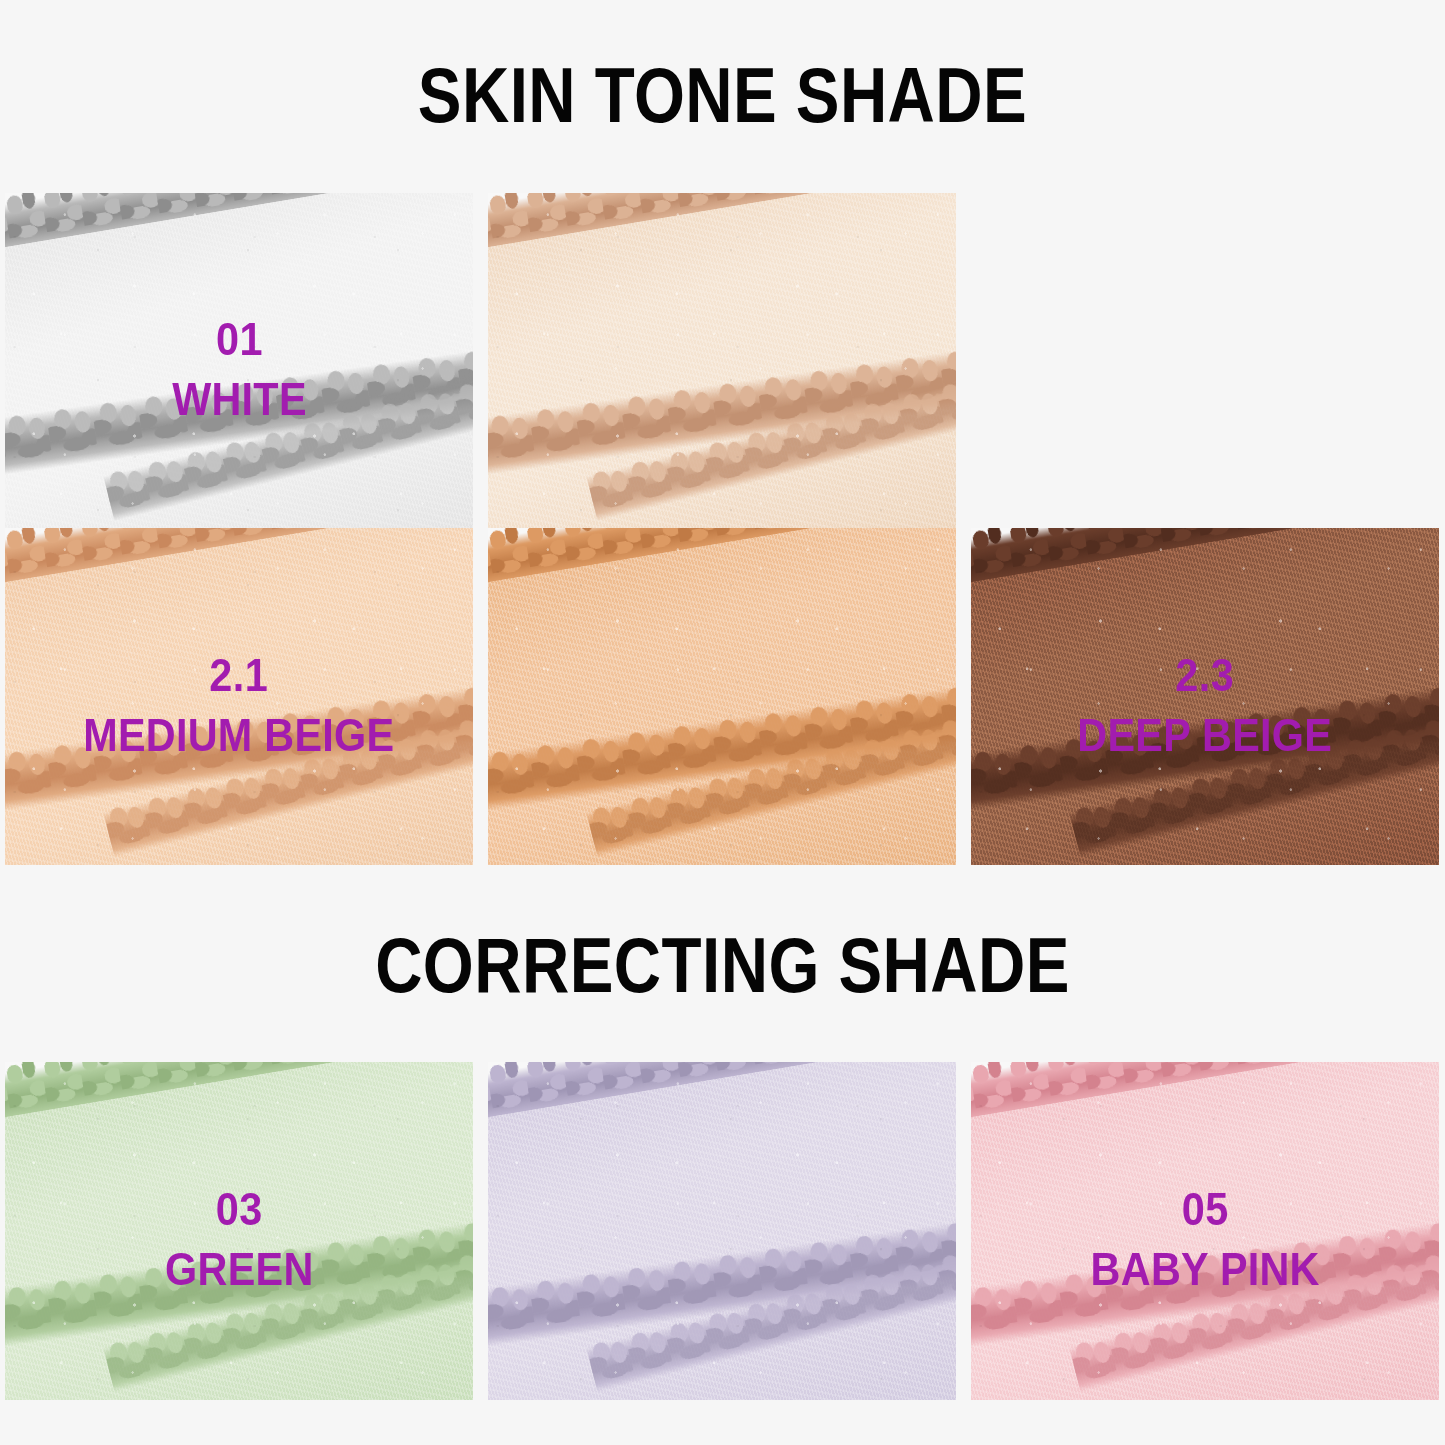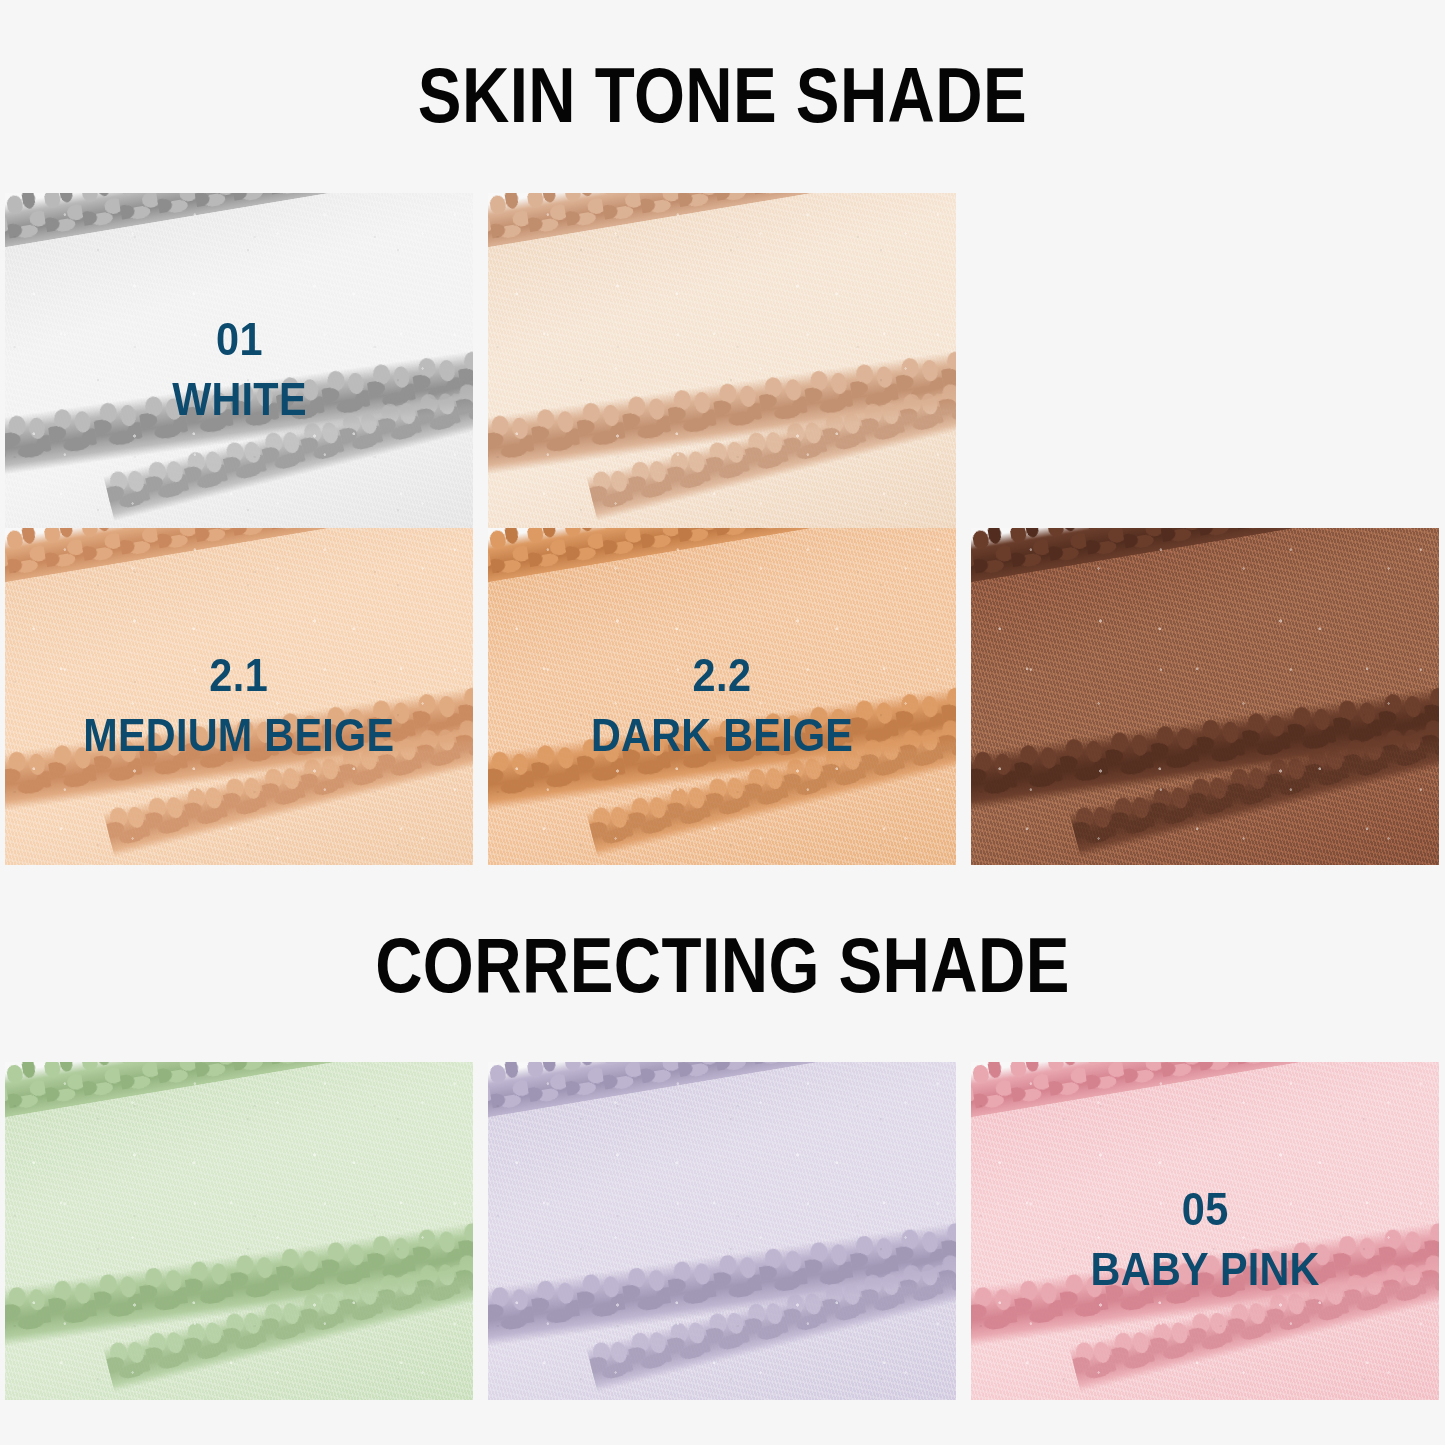--- a/index.html
+++ b/index.html
@@ -133,21 +133,21 @@
       radial-gradient(circle at 62% 44%, rgba(0,0,0,.10) 0 1px, transparent 1.5px),
       radial-gradient(circle at 8% 40%, rgba(0,0,0,.08) 0 1px, transparent 1.4px);
     background-size:160px 140px,130px 120px,180px 150px,145px 135px,170px 160px,150px 130px,120px 110px;
   }
 
   
   .caption {
     position:relative;
     z-index:9;
     text-align:center;
-    color:#0c4a6e;
+    color:#a21caf;
     font-family:"Liberation Sans", sans-serif;
     font-weight:700;
     line-height:1.0;
     white-space:nowrap;
     transform:translateY(8px);
   }
   .caption .num {
     display:block;
     font-size:46px;
     letter-spacing:0.5px;
@@ -212,48 +212,52 @@
     </div>
 
     <div class="tile">
       <div class="field" style="background: linear-gradient(162deg, rgb(234, 179, 130) 0%, rgb(242, 196, 156) 34%, rgb(242, 196, 156) 62%, rgb(234, 179, 130) 100%);"></div>
       <div class="grain"></div>
       <div class="cut-top"></div>
       <div class="crumbs-top" style="background-image: radial-gradient(14px 10px at 10% 78%, rgb(192, 122, 69) 0px, rgb(192, 122, 69) 68%, transparent 72%), radial-gradient(11px 13px at 28% 40%, rgb(221, 154, 99) 0px, rgb(221, 154, 99) 70%, transparent 74%), radial-gradient(16px 9px at 48% 82%, rgb(221, 154, 99) 0px, rgb(221, 154, 99) 66%, transparent 70%), radial-gradient(9px 14px at 66% 34%, rgb(192, 122, 69) 0px, rgb(192, 122, 69) 70%, transparent 74%), radial-gradient(13px 11px at 84% 66%, rgb(221, 154, 99) 0px, rgb(221, 154, 99) 68%, transparent 72%), linear-gradient(transparent 0px, transparent 36%, rgb(221, 154, 99) 52%, rgb(192, 122, 69) 78%, rgb(221, 154, 99) 100%);"></div>
       <div class="band" style="background-image: radial-gradient(17px 11px at 12% 50%, rgb(192, 122, 69) 0px, rgb(192, 122, 69) 66%, transparent 70%), radial-gradient(12px 14px at 34% 30%, rgb(221, 154, 99) 0px, rgb(221, 154, 99) 68%, transparent 72%), radial-gradient(20px 10px at 56% 70%, rgb(192, 122, 69) 0px, rgb(192, 122, 69) 64%, transparent 68%), radial-gradient(11px 15px at 76% 38%, rgb(221, 154, 99) 0px, rgb(221, 154, 99) 68%, transparent 72%), radial-gradient(15px 12px at 92% 62%, rgb(192, 122, 69) 0px, rgb(192, 122, 69) 66%, transparent 70%), linear-gradient(transparent 0px, transparent 14%, rgb(221, 154, 99) 34%, rgb(192, 122, 69) 62%, rgb(221, 154, 99) 86%, transparent 100%);"></div>
       <div class="band2" style="background-image: radial-gradient(17px 11px at 12% 50%, rgb(192, 122, 69) 0px, rgb(192, 122, 69) 66%, transparent 70%), radial-gradient(12px 14px at 34% 30%, rgb(221, 154, 99) 0px, rgb(221, 154, 99) 68%, transparent 72%), radial-gradient(20px 10px at 56% 70%, rgb(192, 122, 69) 0px, rgb(192, 122, 69) 64%, transparent 68%), radial-gradient(11px 15px at 76% 38%, rgb(221, 154, 99) 0px, rgb(221, 154, 99) 68%, transparent 72%), radial-gradient(15px 12px at 92% 62%, rgb(192, 122, 69) 0px, rgb(192, 122, 69) 66%, transparent 70%), linear-gradient(transparent 0px, transparent 14%, rgb(221, 154, 99) 34%, rgb(192, 122, 69) 62%, rgb(221, 154, 99) 86%, transparent 100%);"></div>
       <div class="flecks"></div>
-      <div class="caption">
-        <span class="num">2.2</span>
-        <span class="name">DARK BEIGE</span>
-      </div>
     </div>
 
     <div class="tile">
       <div class="field" style="background: linear-gradient(162deg, rgb(125, 76, 55) 0%, rgb(141, 91, 67) 34%, rgb(141, 91, 67) 62%, rgb(125, 76, 55) 100%);"></div>
       <div class="grain"></div>
       <div class="cut-top"></div>
       <div class="crumbs-top" style="background-image: radial-gradient(14px 10px at 10% 78%, rgb(82, 45, 31) 0px, rgb(82, 45, 31) 68%, transparent 72%), radial-gradient(11px 13px at 28% 40%, rgb(106, 61, 43) 0px, rgb(106, 61, 43) 70%, transparent 74%), radial-gradient(16px 9px at 48% 82%, rgb(106, 61, 43) 0px, rgb(106, 61, 43) 66%, transparent 70%), radial-gradient(9px 14px at 66% 34%, rgb(82, 45, 31) 0px, rgb(82, 45, 31) 70%, transparent 74%), radial-gradient(13px 11px at 84% 66%, rgb(106, 61, 43) 0px, rgb(106, 61, 43) 68%, transparent 72%), linear-gradient(transparent 0px, transparent 36%, rgb(106, 61, 43) 52%, rgb(82, 45, 31) 78%, rgb(106, 61, 43) 100%);"></div>
       <div class="band" style="background-image: radial-gradient(17px 11px at 12% 50%, rgb(82, 45, 31) 0px, rgb(82, 45, 31) 66%, transparent 70%), radial-gradient(12px 14px at 34% 30%, rgb(106, 61, 43) 0px, rgb(106, 61, 43) 68%, transparent 72%), radial-gradient(20px 10px at 56% 70%, rgb(82, 45, 31) 0px, rgb(82, 45, 31) 64%, transparent 68%), radial-gradient(11px 15px at 76% 38%, rgb(106, 61, 43) 0px, rgb(106, 61, 43) 68%, transparent 72%), radial-gradient(15px 12px at 92% 62%, rgb(82, 45, 31) 0px, rgb(82, 45, 31) 66%, transparent 70%), linear-gradient(transparent 0px, transparent 14%, rgb(106, 61, 43) 34%, rgb(82, 45, 31) 62%, rgb(106, 61, 43) 86%, transparent 100%);"></div>
       <div class="band2" style="background-image: radial-gradient(17px 11px at 12% 50%, rgb(82, 45, 31) 0px, rgb(82, 45, 31) 66%, transparent 70%), radial-gradient(12px 14px at 34% 30%, rgb(106, 61, 43) 0px, rgb(106, 61, 43) 68%, transparent 72%), radial-gradient(20px 10px at 56% 70%, rgb(82, 45, 31) 0px, rgb(82, 45, 31) 64%, transparent 68%), radial-gradient(11px 15px at 76% 38%, rgb(106, 61, 43) 0px, rgb(106, 61, 43) 68%, transparent 72%), radial-gradient(15px 12px at 92% 62%, rgb(82, 45, 31) 0px, rgb(82, 45, 31) 66%, transparent 70%), linear-gradient(transparent 0px, transparent 14%, rgb(106, 61, 43) 34%, rgb(82, 45, 31) 62%, rgb(106, 61, 43) 86%, transparent 100%);"></div>
       <div class="flecks"></div>
+      <div class="caption">
+        <span class="num">2.3</span>
+        <span class="name">DEEP BEIGE</span>
+      </div>
     </div>
   </div>
 
   <h1 class="section-title" id="title-corr">CORRECTING SHADE</h1>
 
   <div class="grid" id="row3">
     <div class="tile">
       <div class="field" style="background: linear-gradient(162deg, rgb(201, 223, 187) 0%, rgb(216, 232, 205) 34%, rgb(216, 232, 205) 62%, rgb(201, 223, 187) 100%);"></div>
       <div class="grain"></div>
       <div class="cut-top"></div>
       <div class="crumbs-top" style="background-image: radial-gradient(14px 10px at 10% 78%, rgb(146, 179, 126) 0px, rgb(146, 179, 126) 68%, transparent 72%), radial-gradient(11px 13px at 28% 40%, rgb(176, 205, 158) 0px, rgb(176, 205, 158) 70%, transparent 74%), radial-gradient(16px 9px at 48% 82%, rgb(176, 205, 158) 0px, rgb(176, 205, 158) 66%, transparent 70%), radial-gradient(9px 14px at 66% 34%, rgb(146, 179, 126) 0px, rgb(146, 179, 126) 70%, transparent 74%), radial-gradient(13px 11px at 84% 66%, rgb(176, 205, 158) 0px, rgb(176, 205, 158) 68%, transparent 72%), linear-gradient(transparent 0px, transparent 36%, rgb(176, 205, 158) 52%, rgb(146, 179, 126) 78%, rgb(176, 205, 158) 100%);"></div>
       <div class="band" style="background-image: radial-gradient(17px 11px at 12% 50%, rgb(146, 179, 126) 0px, rgb(146, 179, 126) 66%, transparent 70%), radial-gradient(12px 14px at 34% 30%, rgb(176, 205, 158) 0px, rgb(176, 205, 158) 68%, transparent 72%), radial-gradient(20px 10px at 56% 70%, rgb(146, 179, 126) 0px, rgb(146, 179, 126) 64%, transparent 68%), radial-gradient(11px 15px at 76% 38%, rgb(176, 205, 158) 0px, rgb(176, 205, 158) 68%, transparent 72%), radial-gradient(15px 12px at 92% 62%, rgb(146, 179, 126) 0px, rgb(146, 179, 126) 66%, transparent 70%), linear-gradient(transparent 0px, transparent 14%, rgb(176, 205, 158) 34%, rgb(146, 179, 126) 62%, rgb(176, 205, 158) 86%, transparent 100%);"></div>
       <div class="band2" style="background-image: radial-gradient(17px 11px at 12% 50%, rgb(146, 179, 126) 0px, rgb(146, 179, 126) 66%, transparent 70%), radial-gradient(12px 14px at 34% 30%, rgb(176, 205, 158) 0px, rgb(176, 205, 158) 68%, transparent 72%), radial-gradient(20px 10px at 56% 70%, rgb(146, 179, 126) 0px, rgb(146, 179, 126) 64%, transparent 68%), radial-gradient(11px 15px at 76% 38%, rgb(176, 205, 158) 0px, rgb(176, 205, 158) 68%, transparent 72%), radial-gradient(15px 12px at 92% 62%, rgb(146, 179, 126) 0px, rgb(146, 179, 126) 66%, transparent 70%), linear-gradient(transparent 0px, transparent 14%, rgb(176, 205, 158) 34%, rgb(146, 179, 126) 62%, rgb(176, 205, 158) 86%, transparent 100%);"></div>
       <div class="flecks"></div>
+      <div class="caption">
+        <span class="num">03</span>
+        <span class="name">GREEN</span>
+      </div>
     </div>
 
     <div class="tile">
       <div class="field" style="background: linear-gradient(162deg, rgb(210, 203, 224) 0%, rgb(222, 216, 232) 34%, rgb(222, 216, 232) 62%, rgb(210, 203, 224) 100%);"></div>
       <div class="grain"></div>
       <div class="cut-top"></div>
       <div class="crumbs-top" style="background-image: radial-gradient(14px 10px at 10% 78%, rgb(158, 149, 180) 0px, rgb(158, 149, 180) 68%, transparent 72%), radial-gradient(11px 13px at 28% 40%, rgb(189, 180, 208) 0px, rgb(189, 180, 208) 70%, transparent 74%), radial-gradient(16px 9px at 48% 82%, rgb(189, 180, 208) 0px, rgb(189, 180, 208) 66%, transparent 70%), radial-gradient(9px 14px at 66% 34%, rgb(158, 149, 180) 0px, rgb(158, 149, 180) 70%, transparent 74%), radial-gradient(13px 11px at 84% 66%, rgb(189, 180, 208) 0px, rgb(189, 180, 208) 68%, transparent 72%), linear-gradient(transparent 0px, transparent 36%, rgb(189, 180, 208) 52%, rgb(158, 149, 180) 78%, rgb(189, 180, 208) 100%);"></div>
       <div class="band" style="background-image: radial-gradient(17px 11px at 12% 50%, rgb(158, 149, 180) 0px, rgb(158, 149, 180) 66%, transparent 70%), radial-gradient(12px 14px at 34% 30%, rgb(189, 180, 208) 0px, rgb(189, 180, 208) 68%, transparent 72%), radial-gradient(20px 10px at 56% 70%, rgb(158, 149, 180) 0px, rgb(158, 149, 180) 64%, transparent 68%), radial-gradient(11px 15px at 76% 38%, rgb(189, 180, 208) 0px, rgb(189, 180, 208) 68%, transparent 72%), radial-gradient(15px 12px at 92% 62%, rgb(158, 149, 180) 0px, rgb(158, 149, 180) 66%, transparent 70%), linear-gradient(transparent 0px, transparent 14%, rgb(189, 180, 208) 34%, rgb(158, 149, 180) 62%, rgb(189, 180, 208) 86%, transparent 100%);"></div>
       <div class="band2" style="background-image: radial-gradient(17px 11px at 12% 50%, rgb(158, 149, 180) 0px, rgb(158, 149, 180) 66%, transparent 70%), radial-gradient(12px 14px at 34% 30%, rgb(189, 180, 208) 0px, rgb(189, 180, 208) 68%, transparent 72%), radial-gradient(20px 10px at 56% 70%, rgb(158, 149, 180) 0px, rgb(158, 149, 180) 64%, transparent 68%), radial-gradient(11px 15px at 76% 38%, rgb(189, 180, 208) 0px, rgb(189, 180, 208) 68%, transparent 72%), radial-gradient(15px 12px at 92% 62%, rgb(158, 149, 180) 0px, rgb(158, 149, 180) 66%, transparent 70%), linear-gradient(transparent 0px, transparent 14%, rgb(189, 180, 208) 34%, rgb(158, 149, 180) 62%, rgb(189, 180, 208) 86%, transparent 100%);"></div>
       <div class="flecks"></div>

